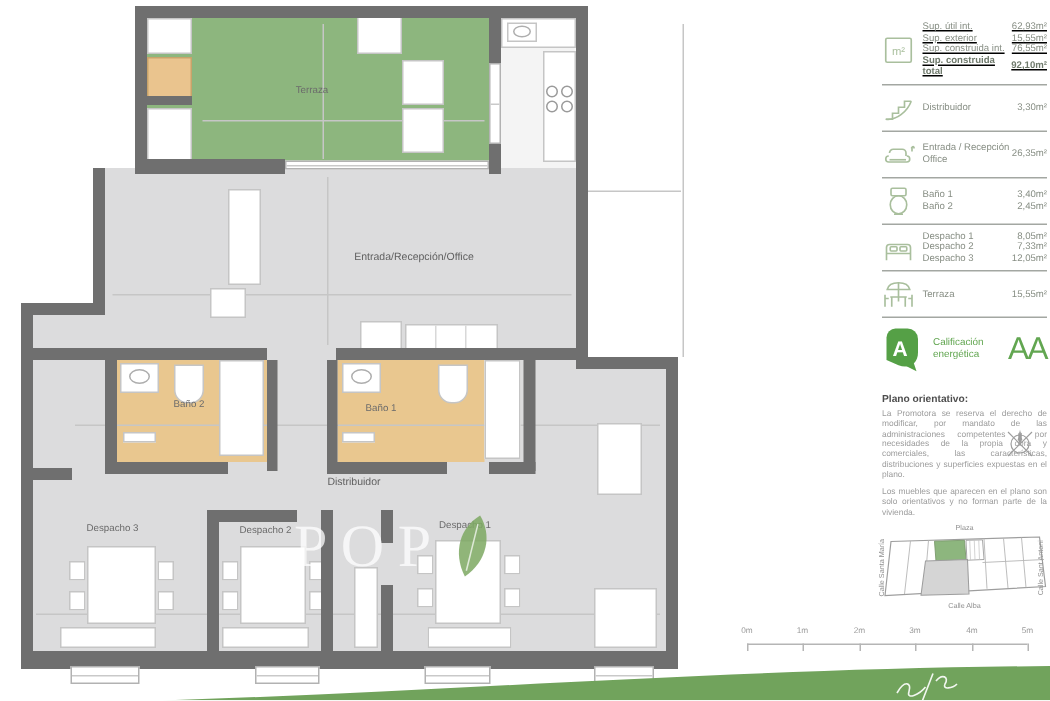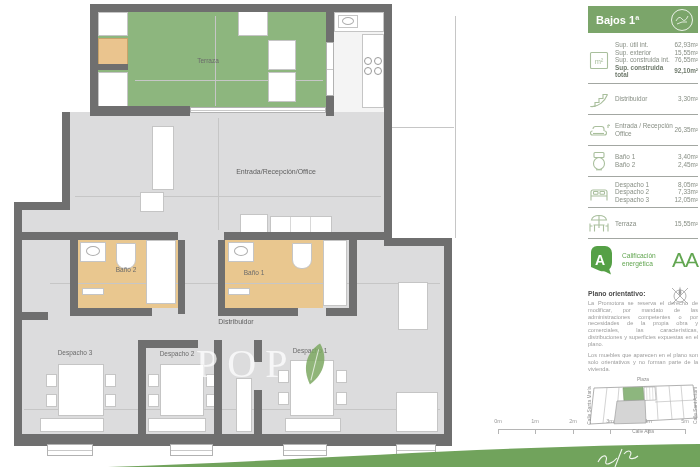--- a/index.html
+++ b/index.html
@@ -179,29 +179,22 @@
 
   <div class="watermark">
     <span>POP</span>
     <svg width="34" height="46" viewBox="0 0 34 46" style="margin:0 2px;transform:rotate(14deg);">
       <path d="M17,2 C28,13 29,30 17,44 C5,30 6,13 17,2 Z" fill="rgba(125,168,98,0.85)"></path>
       <path d="M17,8 L17,40" stroke="rgba(255,255,255,0.7)" stroke-width="1" fill="none"></path>
     </svg>
   </div>
 
   <div class="sidebar">
-    <div class="shead">
-      <span class="title">Bajos 1ª</span>
-      <svg class="badge" width="24" height="24" viewBox="0 0 24 24">
-        <circle cx="12" cy="12" r="10.5" fill="none" stroke="rgba(255,255,255,0.85)" stroke-width="1"></circle>
-        <path d="M6,13 q3,-6 6,-2 t6,-3 M7,16 q5,-3 10,-2" fill="none" stroke="rgba(255,255,255,0.85)" stroke-width="0.9"></path>
-      </svg>
-    </div>
-
-    <div class="srow" style="margin-top:4px;">
+
+    <div class="srow" style="margin-top:4px;text-decoration:underline;">
       <div class="sicon">
         <svg width="22" height="22" viewBox="0 0 22 22" fill="none" stroke="#a9bf9d" stroke-width="1.1">
           <rect x="2.5" y="3.5" width="17" height="16" rx="1"></rect>
           <text x="11" y="14.5" font-size="7.5" fill="#a9bf9d" stroke="none" text-anchor="middle">m²</text>
         </svg>
       </div>
       <div class="sitems">
         <div class="sitem">
             <span class="slabel">Sup. útil int.</span>
             <span class="sval">62,93m²</span>

